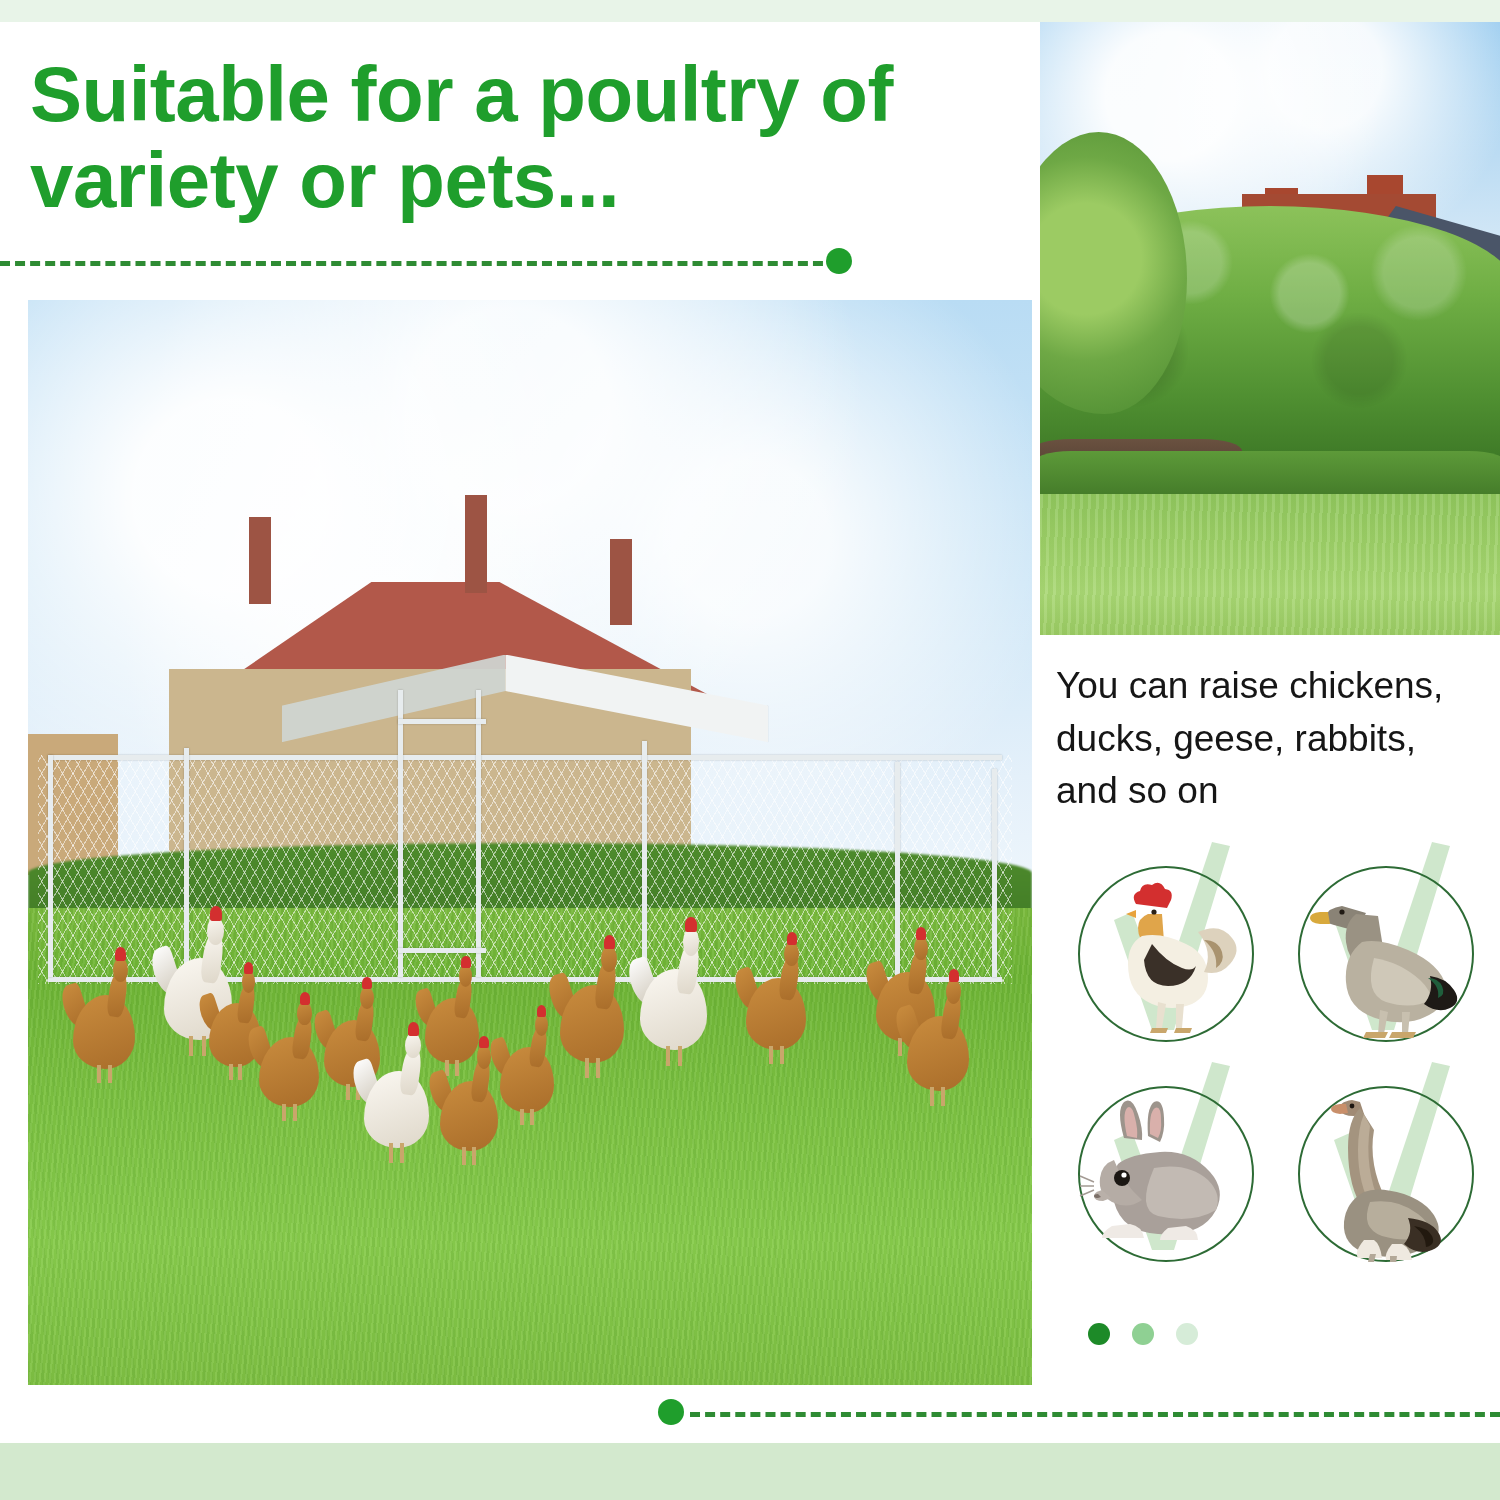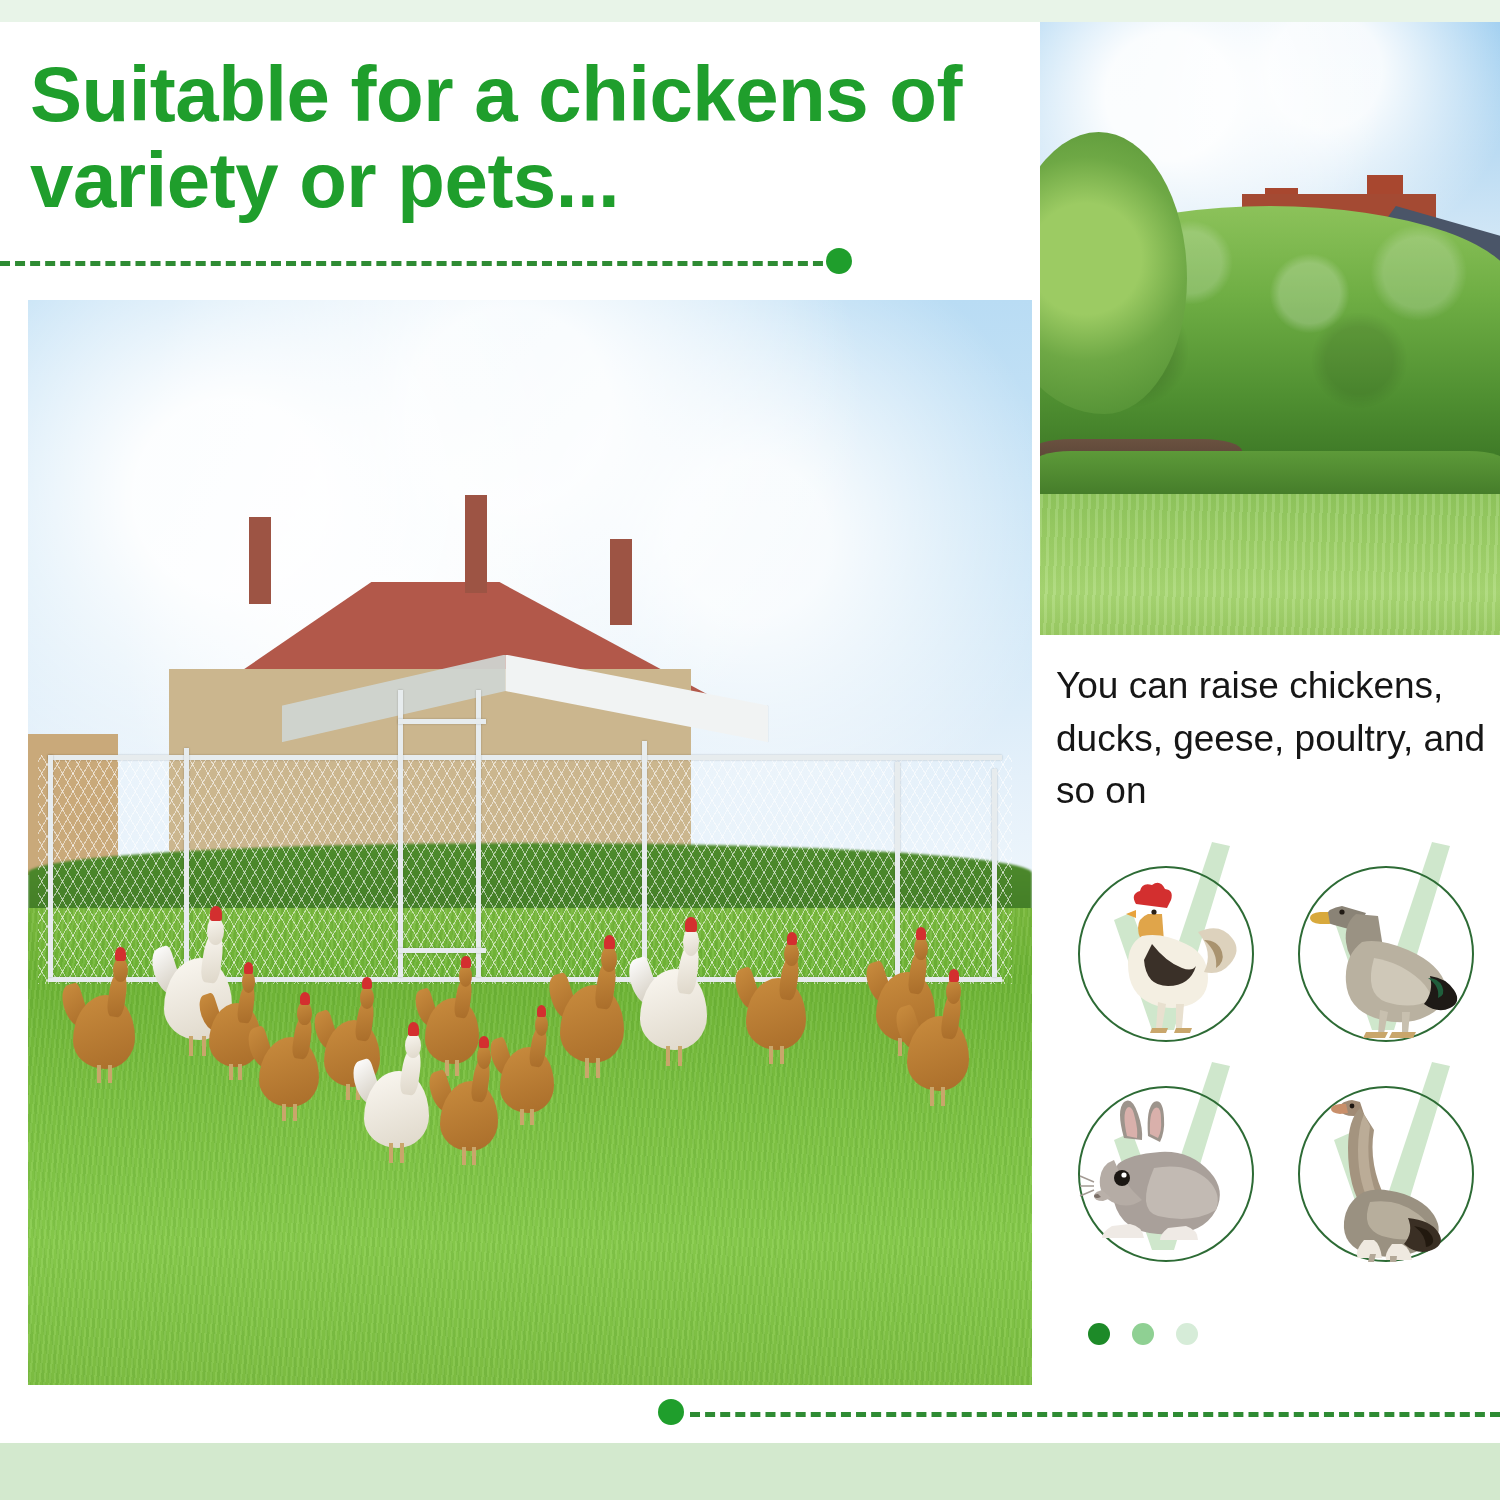--- a/index.html
+++ b/index.html
@@ -120,21 +120,21 @@
   .dot{position:absolute;width:22px;height:22px;border-radius:50%;}
   .d0{left:0;background:#1d8a28;} .d1{left:44px;background:#8fd093;} .d2{left:88px;background:#d6ecd8;}
 </style>
 </head>
 <body>
 
 <div class="band-top"></div>
 <div class="band-bottom"></div>
 
 <div class="headline">
-  <span>Suitable for a chickens of</span>
+  <span>Suitable for a poultry of</span>
   <span class="l2">variety or pets...</span>
 </div>
 
 <div class="dash-rule rule-top"></div>
 <div class="rule-dot dot-top"></div>
 
 <div class="photo-main">
   <div class="sky"></div>
   <div class="t-pine"></div>
   <div class="shed"></div>
@@ -304,21 +304,21 @@
   <div class="s-chim2"></div>
   <div class="s-house"></div>
   <div class="s-roofdark"></div>
   <div class="s-trees"></div>
   <div class="s-bigtree"></div>
   <div class="s-hedge2"></div>
   <div class="s-hedge"></div>
   <div class="s-lawn"></div>
 </div>
 
-<div class="side-text">You can raise chickens, ducks, geese, poultry, and so on</div>
+<div class="side-text">You can raise chickens, ducks, geese, rabbits, and so on</div>
 
 <div class="icon-grid">
 
   <div class="icon-cell ic-0">
     <svg class="check-brush" viewBox="0 0 130 200">
       <path d="M6 78 L44 188 L66 188 L122 4 L104 0 L54 150 L24 70 Z" fill="#cfe7cc"></path>
     </svg>
     <div class="icon-ring"></div>
     <svg class="animal" viewBox="0 0 176 176">
       <path d="M58 38 q-6-10 4-13 q2-9 12-6 q8-6 13 4 q9 1 6 11 l-4 8 z" fill="#d32f2f"></path>

